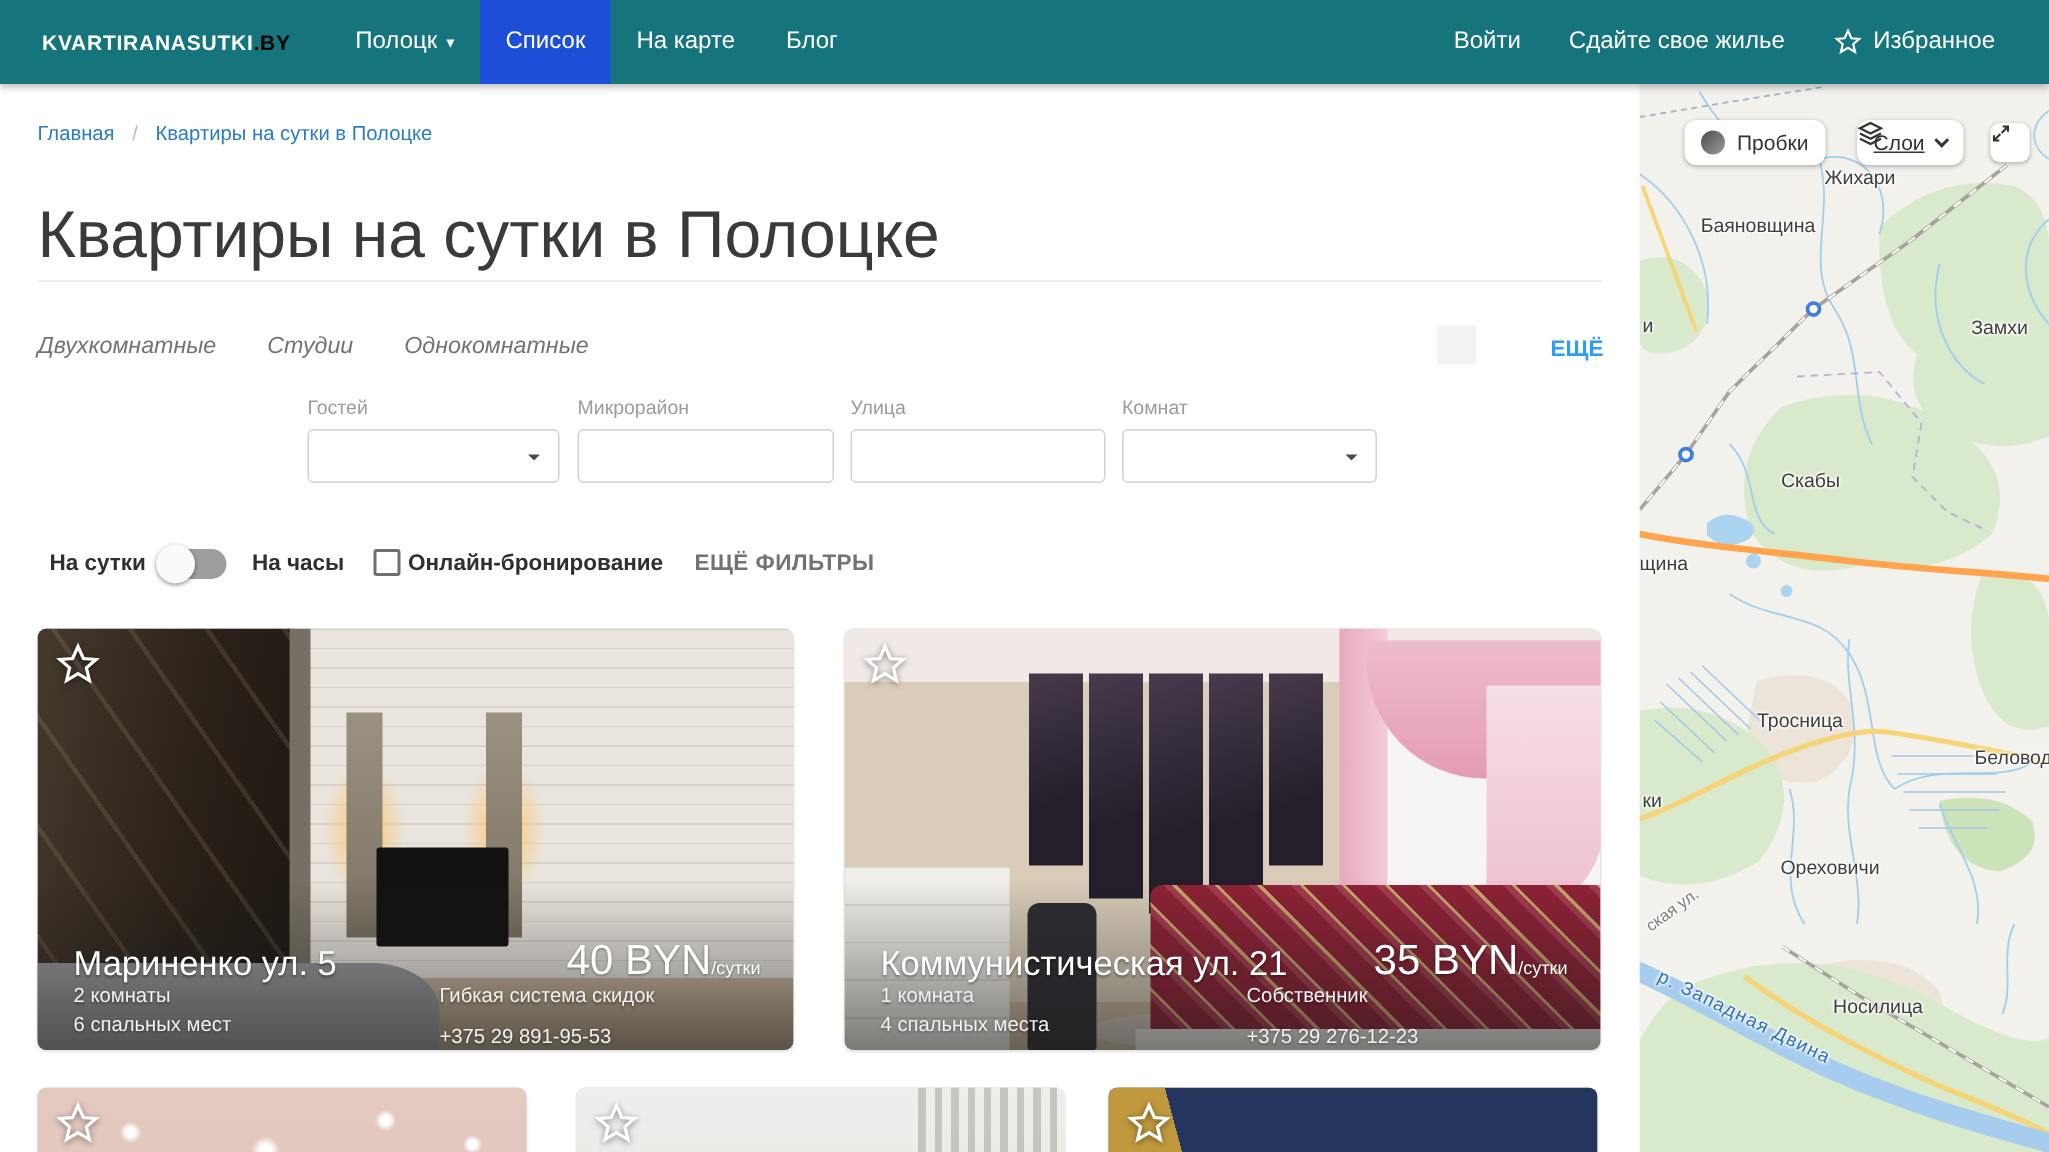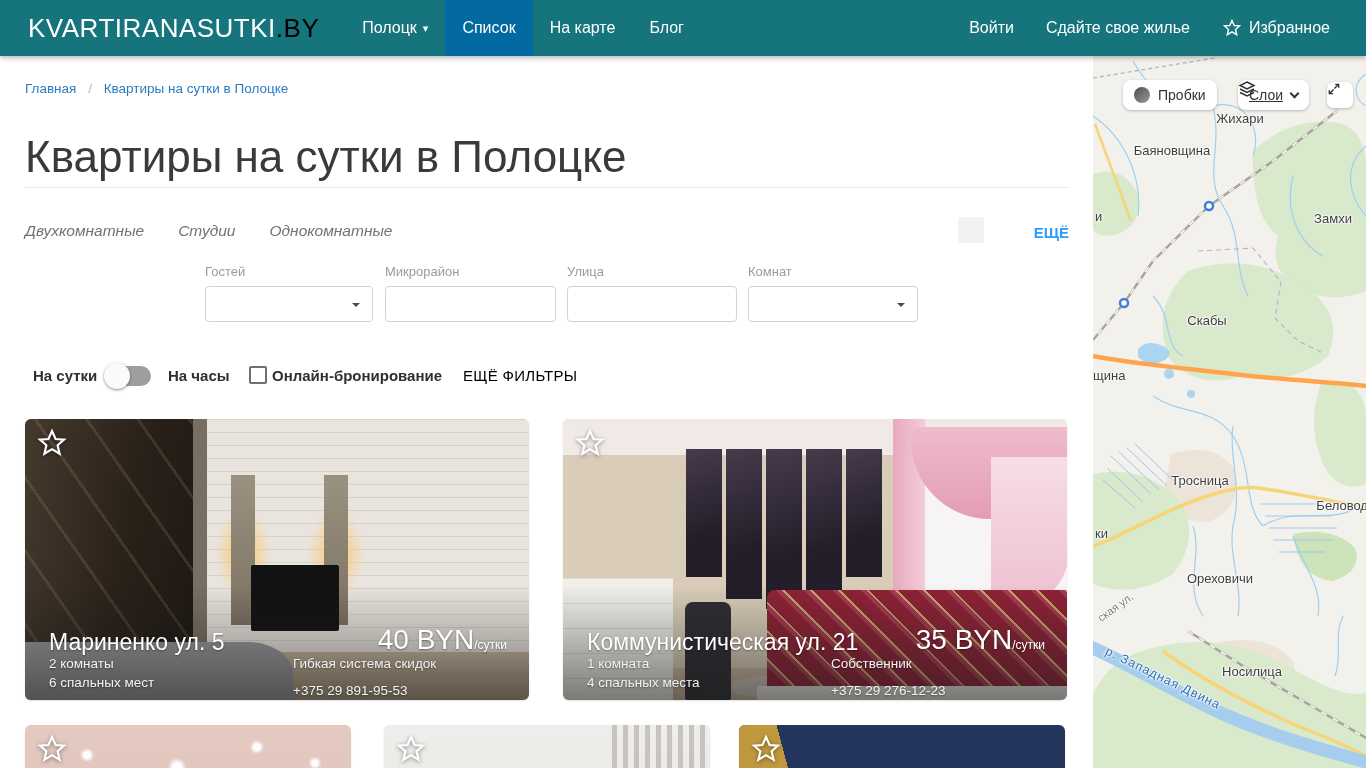--- a/index.html
+++ b/index.html
@@ -4,26 +4,26 @@
 <style>
   * { margin:0; padding:0; box-sizing:border-box; }
   html,body { width:1366px; height:768px; overflow:hidden; background:#fff;
     font-family:"Liberation Sans","DejaVu Sans",sans-serif; }
 
   
   .header { position:absolute; top:0; left:0; width:1366px; height:56px;
     background:#15747c; display:flex; align-items:stretch; color:#fff;
     box-shadow:0 2px 5px rgba(0,0,0,.28); z-index:50; }
   .logo { display:flex; align-items:center; padding:0 26px 0 28px;
-    font-size:26px; font-weight:normal; letter-spacing:.5px; cursor:pointer; white-space:nowrap; }
+    font-size:14px; font-weight:bold; letter-spacing:.5px; cursor:pointer; white-space:nowrap; }
   .logo-tld { color:#000000; }
   .nav { display:flex; }
   .nav-item { display:flex; align-items:center; padding:0 17px; font-size:16px;
     color:#fff; text-decoration:none; cursor:pointer; white-space:nowrap; }
-  .nav-item.active { background:#0369a1; }
+  .nav-item.active { background:#1d4ed8; }
   .caret { font-size:11px; margin-left:6px; opacity:.95; }
   .header-right { margin-left:auto; display:flex; align-items:center; padding-right:20px; }
   .header-link { display:flex; align-items:center; padding:0 16px; font-size:16px;
     color:#fff; text-decoration:none; cursor:pointer; white-space:nowrap; }
   .star-svg { display:inline-block; vertical-align:middle; }
   .header-link .star-svg { margin-right:7px; }
 
   
   .content { position:absolute; top:56px; left:0; width:1093px; height:712px;
     overflow:hidden; background:#fff; }
@@ -55,22 +55,22 @@
   .fg4 { left:567px; width:170px; }
   .fg5 { left:748px; width:170px; }
 
   .mode-label { position:absolute; top:311px; font-size:15px; font-weight:bold; color:#2f2f2f; }
   .toggle { position:absolute; left:106px; top:310px; width:45px; height:20px;
     background:#9e9e9e; border-radius:10px; cursor:pointer; }
   .toggle-knob { position:absolute; left:-2px; top:-3px; width:26px; height:26px;
     border-radius:50%; background:#fafafa; box-shadow:0 1px 3px rgba(0,0,0,.45); }
   .checkbox { position:absolute; left:249px; top:310px; width:18px; height:18px;
     border:2px solid #6f6f6f; border-radius:2px; background:#fff; cursor:pointer; }
-  .more-filters { position:absolute; left:463px; top:311px; color:#000000;
-    font-size:15px; font-weight:normal; text-decoration:none; cursor:pointer; letter-spacing:.3px; }
+  .more-filters { position:absolute; left:463px; top:311px; color:#737373;
+    font-size:15px; font-weight:bold; text-decoration:none; cursor:pointer; letter-spacing:.3px; }
 
   
   .card { position:absolute; border-radius:6px; overflow:hidden; background:#ddd;
     cursor:pointer; box-shadow:0 1px 2px rgba(0,0,0,.12); }
   .card-big { top:363px; width:504px; height:281px; }
   .card-1 { left:25px; } .card-2 { left:563px; }
   .card-small { top:669px; width:326px; height:200px; }
   .card-p1 { left:25px; } .card-p2 { left:384px; } .card-p3 { left:739px; }
   .photo { position:absolute; inset:0; }
   .card-star { position:absolute; top:8px; left:11px; z-index:5; cursor:pointer;

